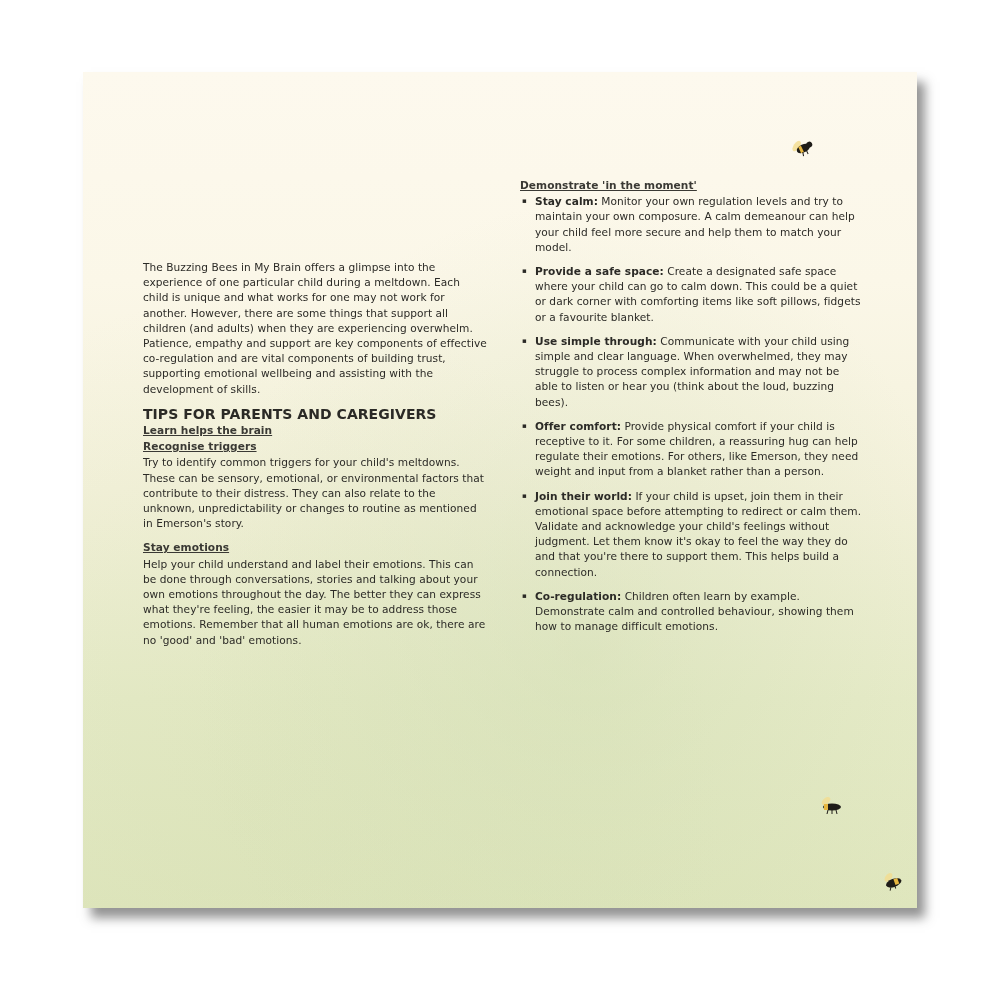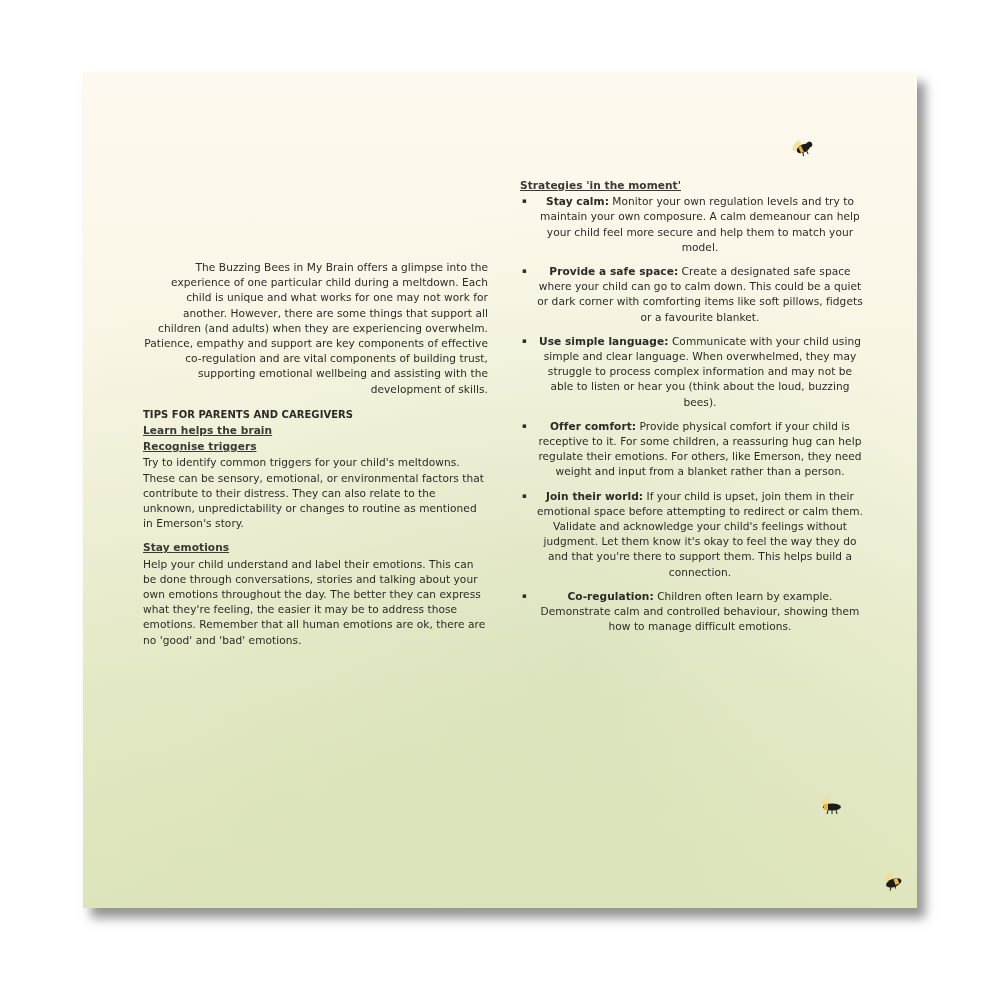--- a/index.html
+++ b/index.html
@@ -15,26 +15,26 @@
     .page::after {
       content:""; position:absolute; inset:0; pointer-events:none;
       background:
         radial-gradient(ellipse at 60% 70%, rgba(200,215,170,0.35), transparent 55%),
         radial-gradient(ellipse at 20% 90%, rgba(210,220,175,0.3), transparent 50%);
     }
     .col { position:absolute; font-size:10.6px; line-height:15.2px; letter-spacing:0.05px; z-index:2; }
     .left { left:60px; top:188px; width:345px; }
     .right { left:437px; top:106px; width:345px; }
     p { margin:0; }
-    .intro { margin-bottom:10px;text-align:right; }
-    .tips-title { font-weight:bold; font-size:10px; margin-bottom:1px; }
+    .intro { margin-bottom:10px; }
+    .tips-title { font-weight:bold; font-size:14px; margin-bottom:1px; }
     .subhead { text-decoration:underline; font-weight:bold; color:#3a3934; margin:0 0 1px 0; }
     .para { margin-bottom:9px; }
     ul { list-style:none; margin:0; padding:0; }
-    li { position:relative; padding-left:15px; margin-bottom:9px;text-align:center; }
+    li { position:relative; padding-left:15px; margin-bottom:9px; }
     li::before { content:"▪"; position:absolute; left:2px; top:0; font-size:7px; }
     li b { font-weight:bold; }
     .bee { position:absolute; width:26px; height:18px; z-index:3; }
   </style>
 </head>
 <body>
 
 <div class="page">
 
   <div class="col left">
@@ -44,25 +44,25 @@
     <p class="subhead">Learn helps the brain</p>
 
     <p class="subhead">Recognise triggers</p>
     <p class="para">Try to identify common triggers for your child's meltdowns. These can be sensory, emotional, or environmental factors that contribute to their distress. They can also relate to the unknown, unpredictability or changes to routine as mentioned in Emerson's story.</p>
 
     <p class="subhead">Stay emotions</p>
     <p class="para">Help your child understand and label their emotions. This can be done through conversations, stories and talking about your own emotions throughout the day. The better they can express what they're feeling, the easier it may be to address those emotions. Remember that all human emotions are ok, there are no 'good' and 'bad' emotions.</p>
   </div>
 
   <div class="col right">
-    <p class="subhead">Strategies 'in the moment'</p>
+    <p class="subhead">Demonstrate 'in the moment'</p>
     <ul>
       <li><b>Stay calm:</b><span> Monitor your own regulation levels and try to maintain your own composure. A calm demeanour can help your child feel more secure and help them to match your model.</span></li>
       <li><b>Provide a safe space:</b><span> Create a designated safe space where your child can go to calm down. This could be a quiet or dark corner with comforting items like soft pillows, fidgets or a favourite blanket.</span></li>
-      <li><b>Use simple language:</b><span> Communicate with your child using simple and clear language. When overwhelmed, they may struggle to process complex information and may not be able to listen or hear you (think about the loud, buzzing bees).</span></li>
+      <li><b>Use simple through:</b><span> Communicate with your child using simple and clear language. When overwhelmed, they may struggle to process complex information and may not be able to listen or hear you (think about the loud, buzzing bees).</span></li>
       <li><b>Offer comfort:</b><span> Provide physical comfort if your child is receptive to it. For some children, a reassuring hug can help regulate their emotions. For others, like Emerson, they need weight and input from a blanket rather than a person.</span></li>
       <li><b>Join their world:</b><span> If your child is upset, join them in their emotional space before attempting to redirect or calm them. Validate and acknowledge your child's feelings without judgment. Let them know it's okay to feel the way they do and that you're there to support them. This helps build a connection.</span></li>
       <li><b>Co-regulation:</b><span> Children often learn by example. Demonstrate calm and controlled behaviour, showing them how to manage difficult emotions.</span></li>
     </ul>
   </div>
 
   <svg class="bee" style="left:706px; top:67px; transform:rotate(-25deg);" viewBox="0 0 26 18">
     <ellipse cx="9" cy="5" rx="6" ry="3" fill="#f3dc8e" opacity="0.8" transform="rotate(-30 9 5)"></ellipse>
     <ellipse cx="14" cy="10" rx="7" ry="4" fill="#1e1c18"></ellipse>
     <rect x="10" y="6.5" width="3" height="7" fill="#e6b640"></rect>

